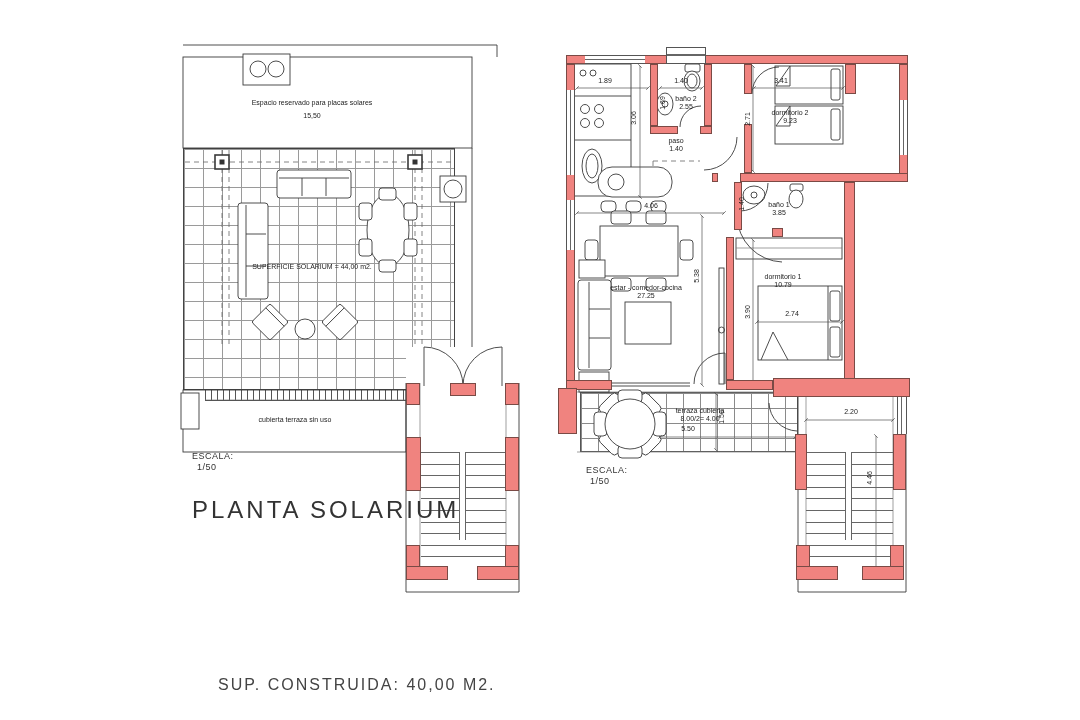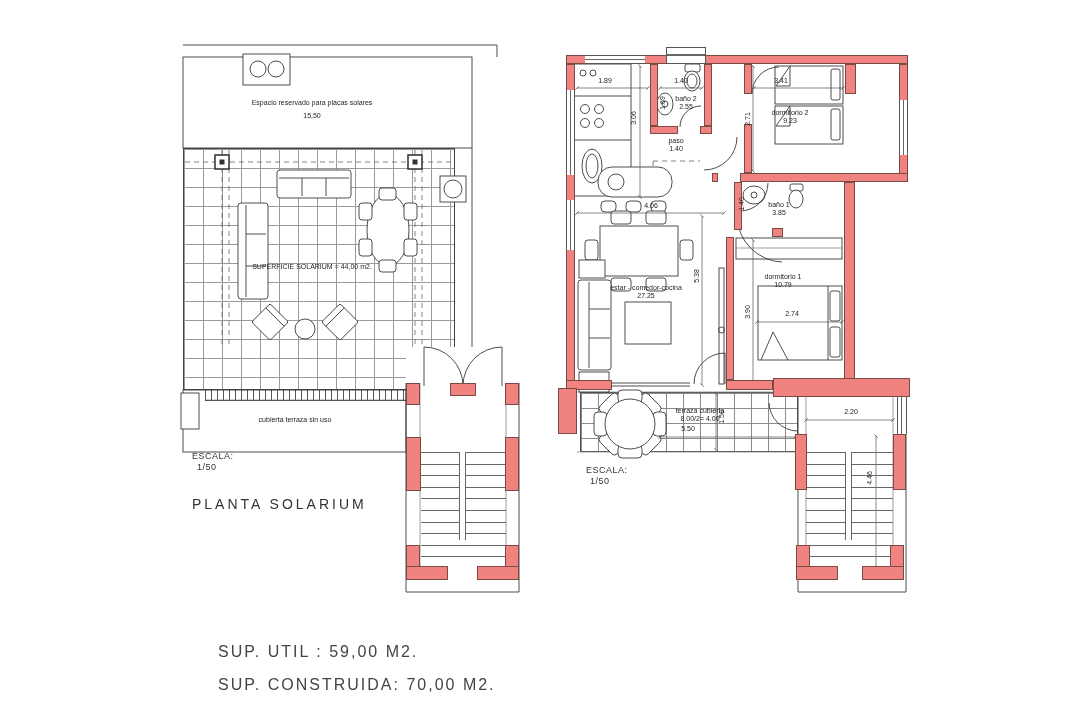--- a/index.html
+++ b/index.html
@@ -11,21 +11,21 @@
   #grid-sol{background-image:repeating-linear-gradient(to right,#9a9a9a 0 1px,transparent 1px 19px),repeating-linear-gradient(to bottom,#9a9a9a 0 1px,transparent 1px 19px);border:1px solid #444;}
   #grid-ter{background-image:repeating-linear-gradient(to right,#8a8a8a 0 1px,transparent 1px 17px),repeating-linear-gradient(to bottom,#8a8a8a 0 1px,transparent 1px 15px);border:1px solid #555;}
   .stairs{position:absolute;display:block;background-image:repeating-linear-gradient(to bottom,#666 0 1px,transparent 1px 11.6px);}
   .rail{position:absolute;display:block;background:#fff;border-left:1px solid #666;border-right:1px solid #666;box-sizing:border-box;}
   .hatch{position:absolute;display:block;background-image:repeating-linear-gradient(to right,#555 0 1px,transparent 1px 6px);border-bottom:1px solid #444;}
   .t{position:absolute;white-space:nowrap;color:#222;}
   .c{transform:translate(-50%,-50%);}
   .rot{transform:translate(-50%,-50%) rotate(-90deg);}
   .t7{font-size:7px;line-height:1;}
   .t9{font-size:9px;line-height:1.1;color:#333;letter-spacing:0.5px;}
-  .title{font-size:14px;color:#333;letter-spacing:3px;}
+  .title{font-size:24px;color:#333;letter-spacing:3px;}
   .footer{font-size:16px;color:#444;letter-spacing:2px;}
   svg{position:absolute;left:0;top:0;}
   .dash{stroke:#666;stroke-width:0.8;stroke-dasharray:5 4;}
   .thin{stroke:#777;stroke-width:0.7;}
   .dim{stroke:#555;stroke-width:0.7;marker-start:url(#tk);marker-end:url(#tk);}
 </style>
 </head>
 <body>
 
 <div id="canvas">
@@ -318,15 +318,14 @@
   <span class="t t7 c" style="left:792px;top:313px;">2.74</span>
   <span class="t t7 c" style="left:700px;top:410px;">terraza cubierta</span>
   <span class="t t7 c" style="left:700px;top:418px;">8.00/2= 4.00</span>
   <span class="t t7 c" style="left:688px;top:428px;">5.50</span>
   <span class="t t7 rot" style="left:721px;top:417px;">1.50</span>
   <span class="t t7 c" style="left:851px;top:411px;">2.20</span>
   <span class="t t7 rot" style="left:869px;top:478px;">4.46</span>
   <span class="t t9" style="left:586px;top:466px;">ESCALA:</span>
   <span class="t t9" style="left:590px;top:477px;">1/50</span>
 
-  <span class="t footer" style="left:218px;top:643px;">SUP. UTIL : 59,00 M2.</span>
-  <span class="t footer" style="left:218px;top:676px;">SUP. CONSTRUIDA: 70,00 M2.</span>
+  <span class="t footer" style="left:218px;top:676px;">SUP. CONSTRUIDA: 40,00 M2.</span>
 </div>
 
 </body></html>

